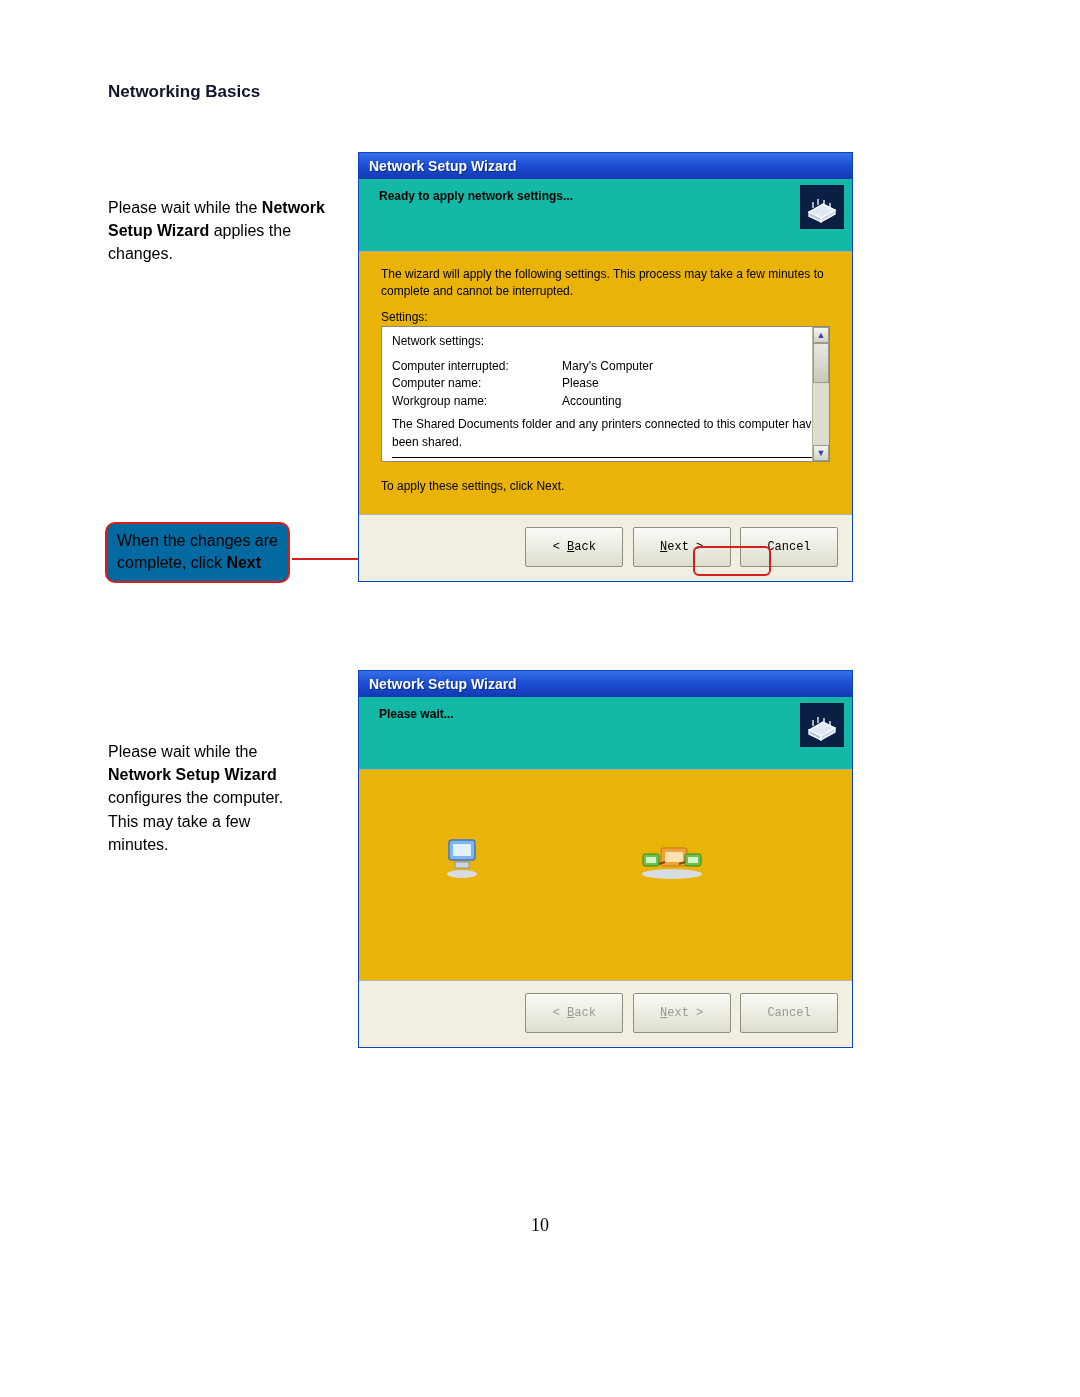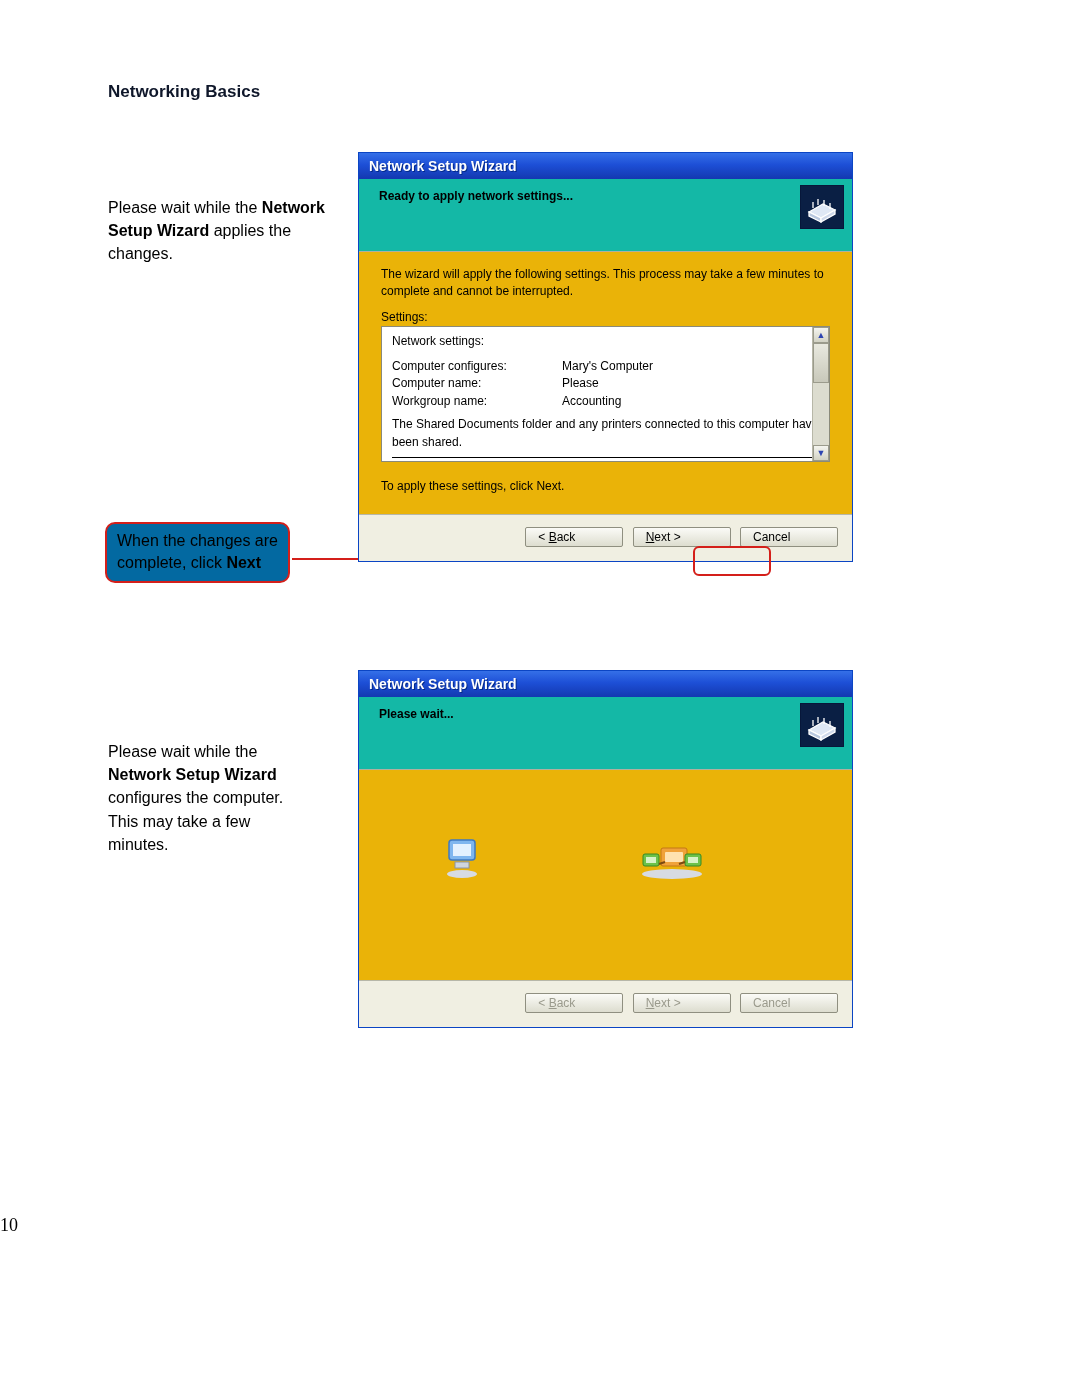--- a/index.html
+++ b/index.html
@@ -37,20 +37,21 @@
     padding: 6px 10px;
     font-size: 16px;
     line-height: 1.4;
     background: #0369a1;
   }
   .page-number {
     position: absolute;
     left: 0;
     width: 1080px;
     top: 1215px;
+    text-align: center;
     font-family: "Times New Roman", serif;
     font-size: 18px;
   }
 
   
   .wizard {
     position: absolute;
     border: 1px solid #0b45c4;
     background: #f0efe2;
     font-family: Tahoma, Arial, sans-serif;
@@ -149,28 +150,28 @@
     margin: 0;
   }
   .wiz-footer {
     padding: 12px 14px 14px 14px;
     text-align: right;
     background: #f0efe2;
   }
   .wiz-btn {
     display: inline-block;
     min-width: 72px;
-    padding: 2px 12px;
+    padding: 12px 12px;
     margin-left: 6px;
     background: linear-gradient(#fbfbf7,#ddddcf);
     border: 1px solid #8f8f80;
     border-radius: 2px;
     font-size: 12px;
-    font-family: Liberation Sans, sans-serif;
-    text-align: left;
+    font-family: Liberation Mono, monospace;
+    text-align: center;
     color: #000;
   }
   .wiz-btn.disabled { color: #9a9a8c; }
   .u { text-decoration: underline; }
 
   .next-highlight {
     position: absolute;
     border: 2.5px solid #d41f1a;
     border-radius: 6px;
     pointer-events: none;
@@ -225,21 +226,21 @@
       </div>
     </div>
     <div class="wiz-body">
       <p class="para">The wizard will apply the following settings. This process may take a few minutes to complete and cannot be interrupted.</p>
       <div class="settings-label">Settings:</div>
       <div class="settings-box">
         <div class="settings-content">
           <div>Network settings:</div>
           <div style="height:8px;"></div>
           <div class="kv-row">
-            <div class="kv-key">Computer configures:</div>
+            <div class="kv-key">Computer interrupted:</div>
             <div class="kv-val">Mary's Computer</div>
           </div>
           <div class="kv-row">
             <div class="kv-key">Computer name:</div>
             <div class="kv-val">Please</div>
           </div>
           <div class="kv-row">
             <div class="kv-key">Workgroup name:</div>
             <div class="kv-val">Accounting</div>
           </div>

